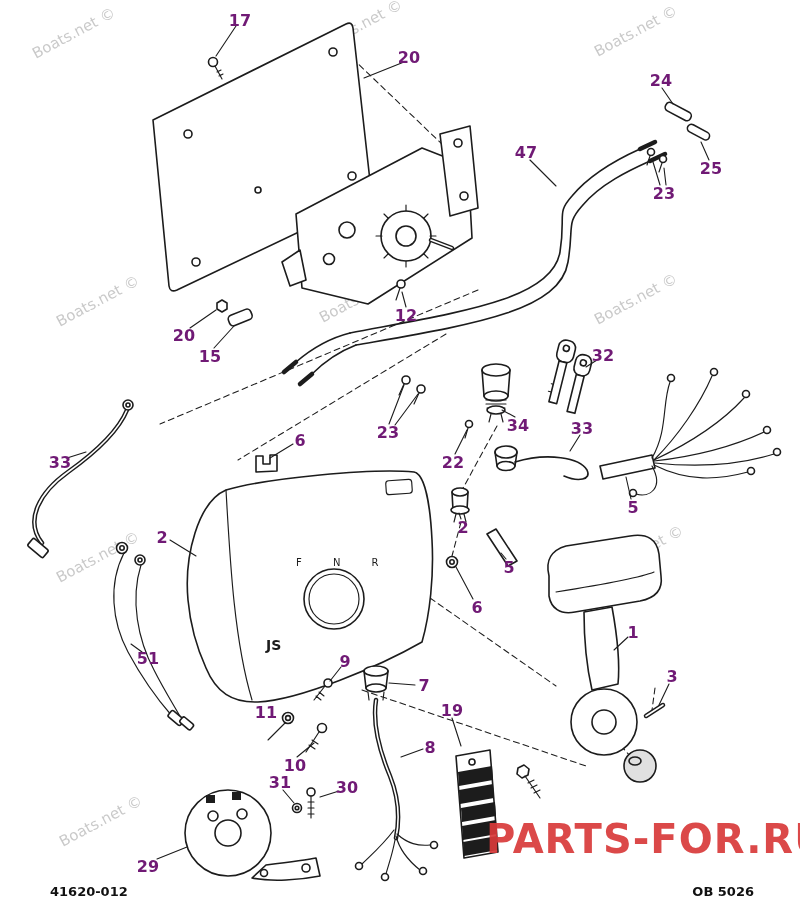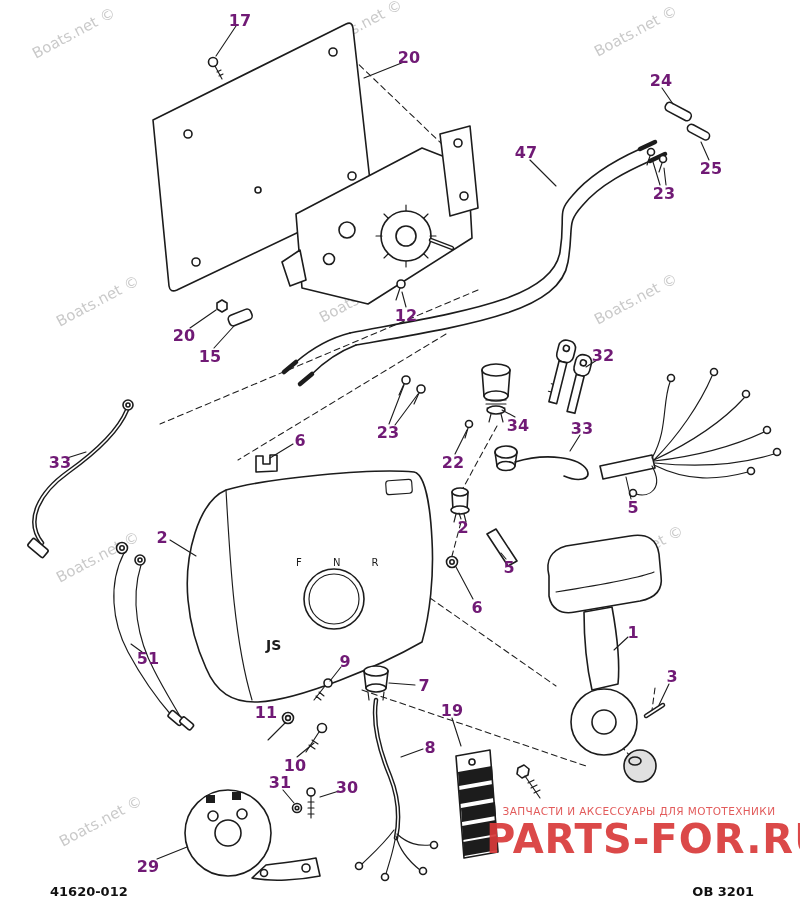--- a/index.html
+++ b/index.html
@@ -357,19 +357,18 @@
   <div class="plabel" style="left:424px;top:685px">7</div>
   <div class="plabel" style="left:672px;top:676px">3</div>
   <div class="plabel" style="left:266px;top:712px">11</div>
   <div class="plabel" style="left:295px;top:765px">10</div>
   <div class="plabel" style="left:430px;top:747px">8</div>
   <div class="plabel" style="left:452px;top:710px">19</div>
   <div class="plabel" style="left:280px;top:782px">31</div>
   <div class="plabel" style="left:347px;top:787px">30</div>
   <div class="plabel" style="left:148px;top:866px">29</div>
 
-  <div class="ru-sub">ЗАПЧАСТИ И АКСЕССУАРЫ ДЛЯ МОТОТЕХНИКИ</div>
   <div class="ru-title">PARTS-FOR.RU</div>
 
   <div class="docnum">41620-012</div>
-  <div class="sheet">OB 3201</div>
+  <div class="sheet">OB 5026</div>
 
 </div>
 
 </body></html>

